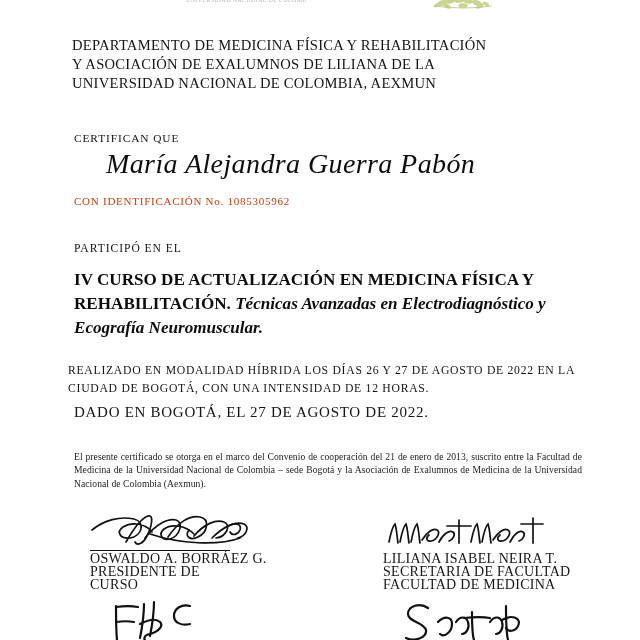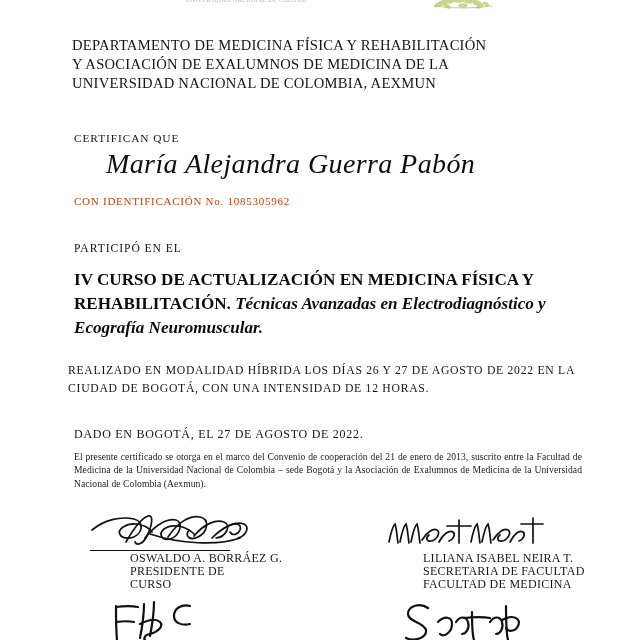--- a/index.html
+++ b/index.html
@@ -120,22 +120,22 @@
     top: 362px;
     width: 516px;
     font-size: 11.7px;
     line-height: 17.6px;
     letter-spacing: 0.72px;
     color: #141414;
   }
   .given-line {
     position: absolute;
     left: 74px;
-    top: 427px;
-    font-size: 12px;
+    top: 404px;
+    font-size: 15px;
     letter-spacing: 0.72px;
     color: #141414;
     white-space: nowrap;
   }
 
   
   .fineprint {
     position: absolute;
     left: 74px;
     top: 450px;
@@ -162,26 +162,25 @@
   }
   .sig-rule {
     width: 140px;
     height: 0;
     border-top: 1.3px solid #111;
     margin: 0 0 1px 0;
   }
   .sig-name,
   .sig-role,
   .sig-org {
-    font-size: 12px;
+    font-size: 14px;
     line-height: 13.1px;
     letter-spacing: 0.28px;
     color: #161616;
     white-space: nowrap;
-    margin-left: 40px;
   }
 
   
   .bottom-sigs {
     position: absolute;
     left: 0;
     top: 598px;
     width: 640px;
     height: 42px;
     overflow: hidden;
@@ -212,21 +211,21 @@
         <ellipse cx="48" cy="13" rx="4" ry="2.1" transform="rotate(-28 48 13)"></ellipse>
         <ellipse cx="54" cy="11" rx="3.4" ry="1.8" transform="rotate(32 54 11)"></ellipse>
         <ellipse cx="5" cy="12" rx="3.4" ry="1.8" transform="rotate(-32 5 12)"></ellipse>
       </g>
       <path d="M2 13 Q31 17 60 13" stroke="#b9c37a" stroke-width="1" fill="none" opacity="0.8"></path>
     </svg>
   </div>
 
   <div class="header-block">
     <div class="header-line">DEPARTAMENTO DE MEDICINA FÍSICA Y REHABILITACIÓN</div>
-    <div class="header-line">Y ASOCIACIÓN DE EXALUMNOS DE MEDICINA DE LA</div>
+    <div class="header-line">Y ASOCIACIÓN DE EXALUMNOS DE LILIANA DE LA</div>
     <div class="header-line">UNIVERSIDAD NACIONAL DE COLOMBIA, AEXMUN</div>
   </div>
 
   <div class="certifican">CERTIFICAN QUE</div>
 
   <div class="recipient-name">María Alejandra Guerra Pabón</div>
   <div class="recipient-id">CON IDENTIFICACIÓN No. 1085305962</div>
 
   <div class="participo">PARTICIPÓ EN EL</div>
 

